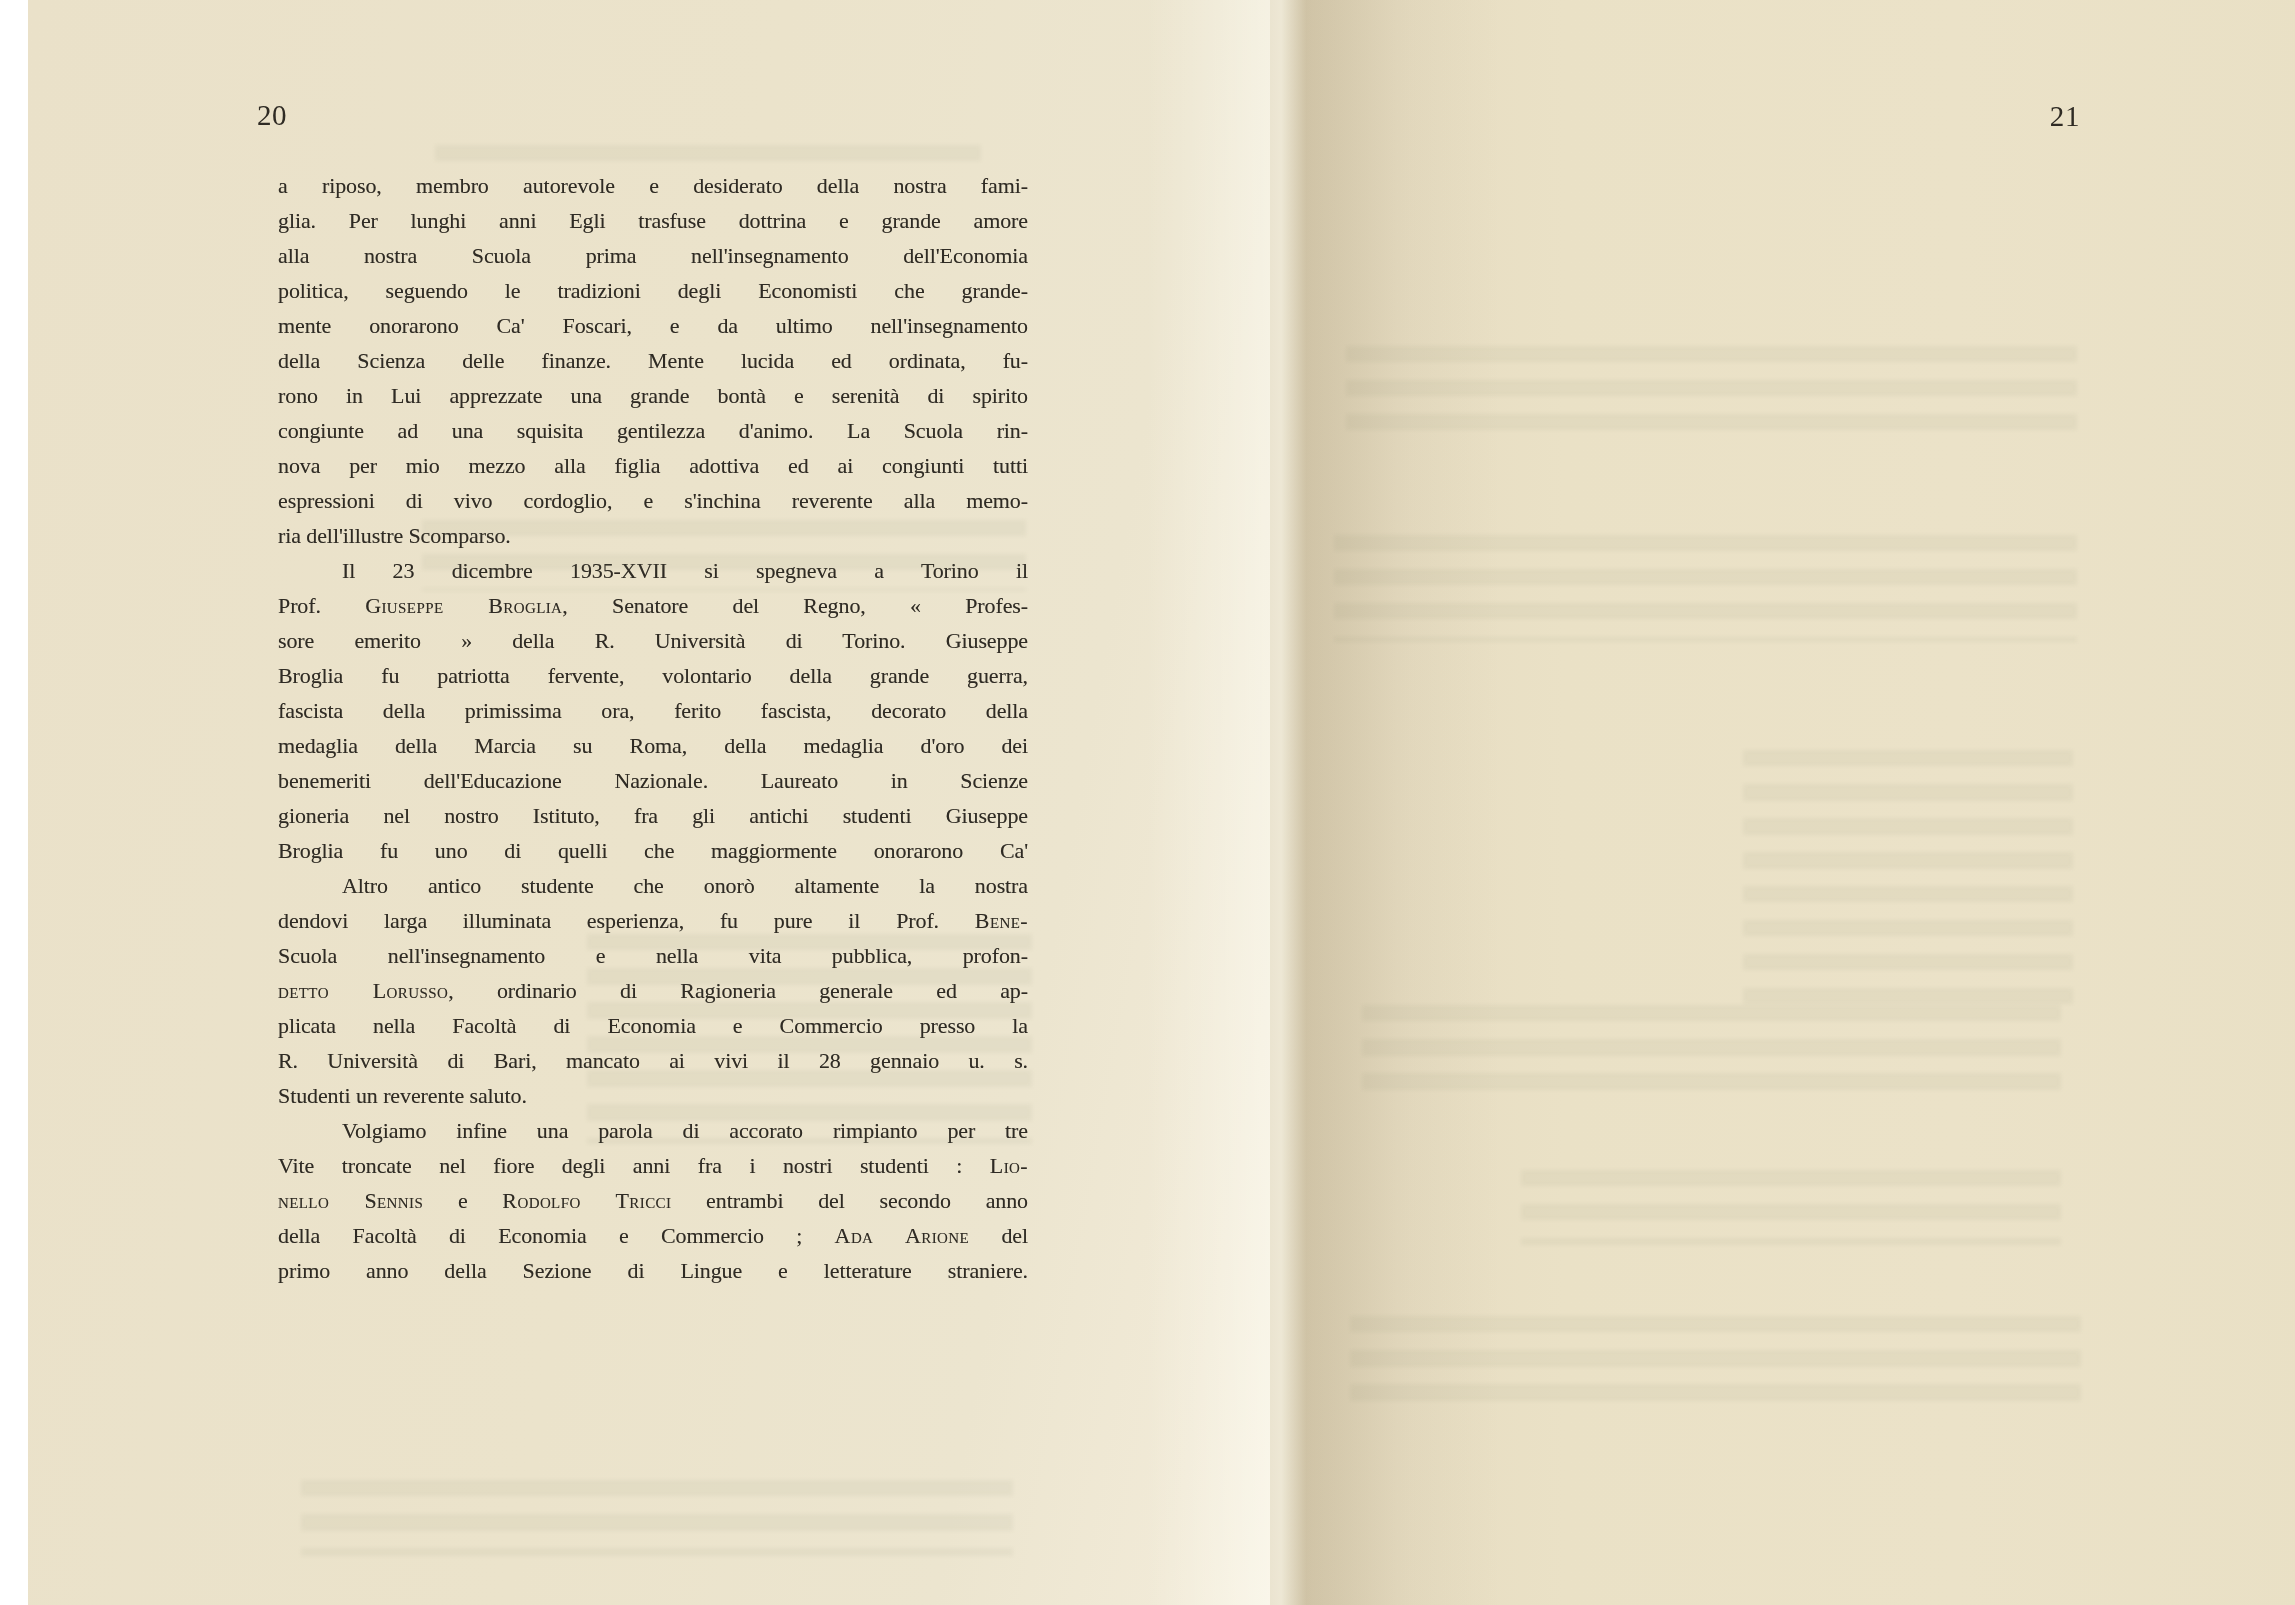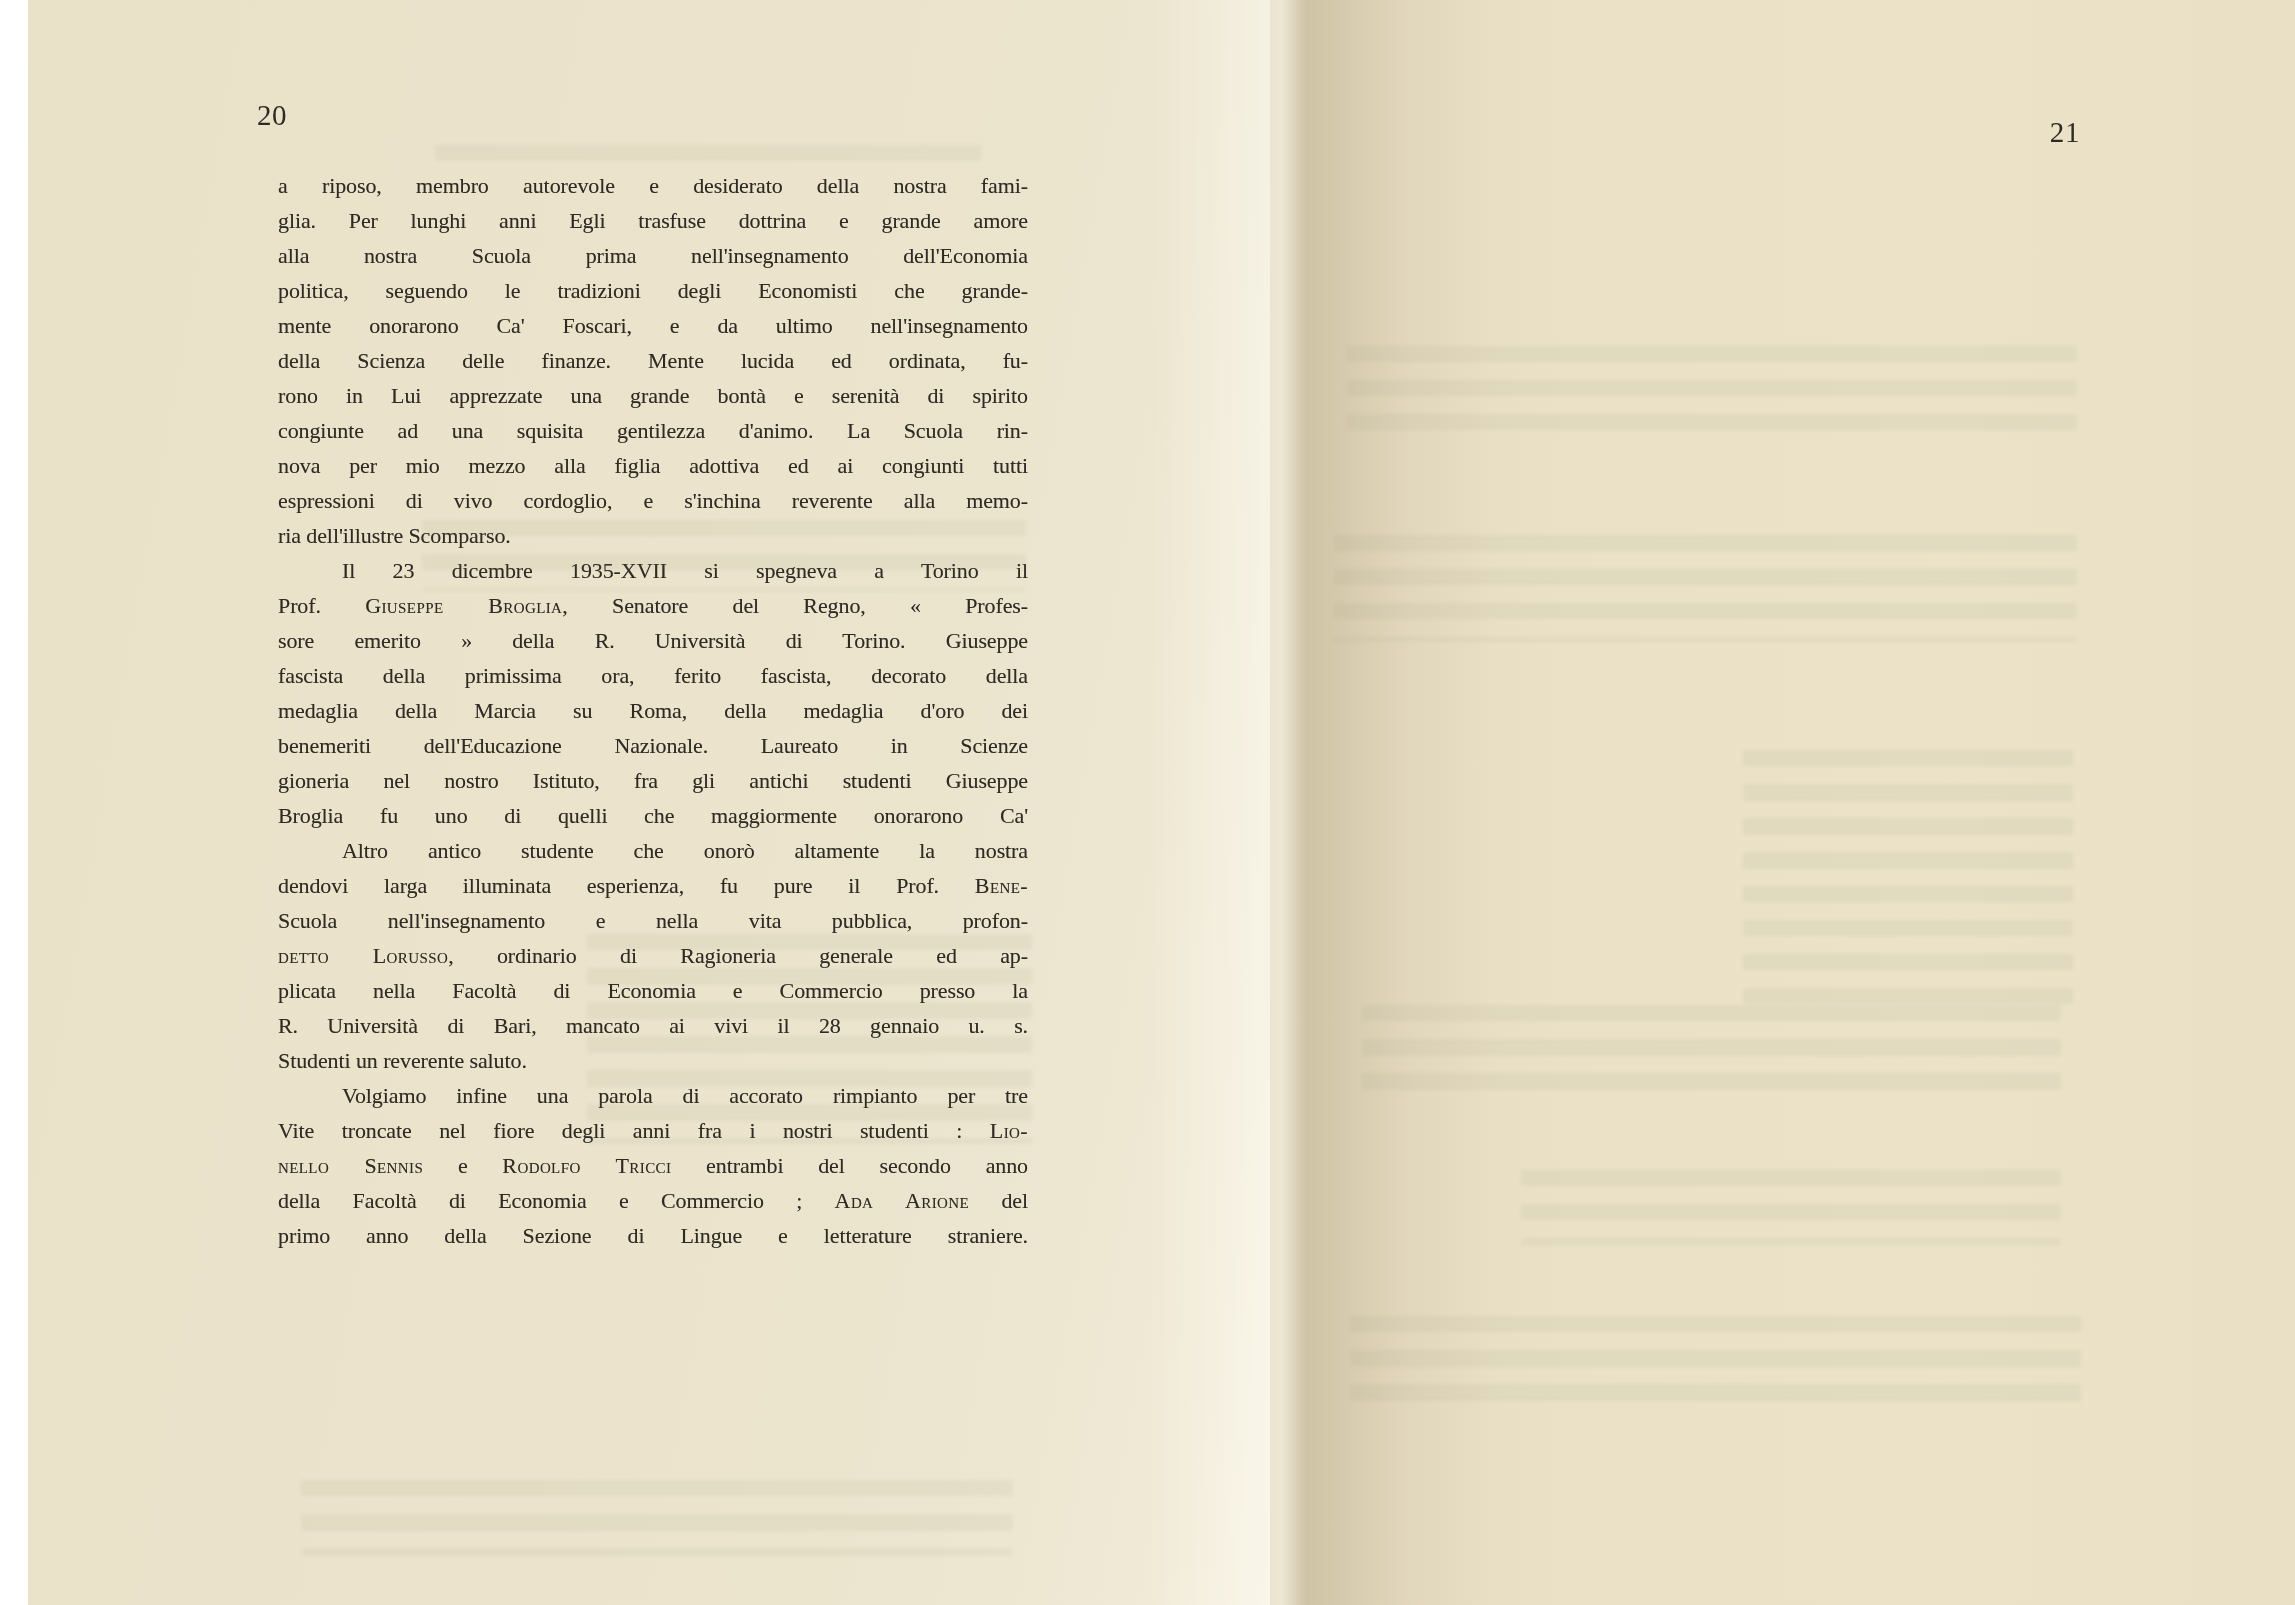--- a/index.html
+++ b/index.html
@@ -33,21 +33,21 @@
       rgba(95,75,45,0) 100%);
     pointer-events:none;
   }
   .pagenum{
     position:absolute;
     font-size:29px;line-height:32px;
     letter-spacing:0.6px;
     color:#2f2b24;
   }
   .pagenum-left{left:229px;top:99px;}
-  .pagenum-right{right:243px;top:116px;text-align:left;}
+  .pagenum-right{right:243px;top:100px;text-align:left;}
   .textcol{
     position:absolute;
     width:750px;
     font-size:22px;
     line-height:35px;
     letter-spacing:-0.1px;
     text-shadow:0 0 0.6px rgba(47,43,36,0.35);
   }
   .textcol-left{left:250px;top:168px;}
   .para{margin:0;}
@@ -87,20 +87,21 @@
           <div class="line"><span class="rm">rono in Lui apprezzate una grande bontà e serenità di spirito</span></div>
           <div class="line"><span class="rm">congiunte ad una squisita gentilezza d'animo. La Scuola rin-</span></div>
           <div class="line"><span class="rm">nova per mio mezzo alla figlia adottiva ed ai congiunti tutti</span></div>
           <div class="line"><span class="rm">espressioni di vivo cordoglio, e s'inchina reverente alla memo-</span></div>
           <div class="line endline"><span class="rm">ria dell'illustre Scomparso.</span></div>
         </div>
         <div class="para">
           <div class="line indent"><span class="rm">Il 23 dicembre 1935-XVII si spegneva a Torino il</span></div>
           <div class="line"><span class="rm">Prof. </span><span class="sc">Giuseppe Broglia</span><span class="rm">, Senatore del Regno, « Profes-</span></div>
           <div class="line"><span class="rm">sore emerito » della R. Università di Torino. Giuseppe</span></div>
+          <div class="line"><span class="rm">Broglia fu patriotta fervente, volontario della grande guerra,</span></div>
           <div class="line"><span class="rm">fascista della primissima ora, ferito fascista, decorato della</span></div>
           <div class="line"><span class="rm">medaglia della Marcia su Roma, della medaglia d'oro dei</span></div>
           <div class="line"><span class="rm">benemeriti dell'Educazione Nazionale. Laureato in Scienze</span></div>
           <div class="line"><span class="rm">gioneria nel nostro Istituto, fra gli antichi studenti Giuseppe</span></div>
           <div class="line"><span class="rm">Broglia fu uno di quelli che maggiormente onorarono Ca'</span></div>
         </div>
         <div class="para">
           <div class="line indent"><span class="rm">Altro antico studente che onorò altamente la nostra</span></div>
           <div class="line"><span class="rm">dendovi larga illuminata esperienza, fu pure il Prof. </span><span class="sc">Bene-</span></div>
           <div class="line"><span class="rm">Scuola nell'insegnamento e nella vita pubblica, profon-</span></div>

